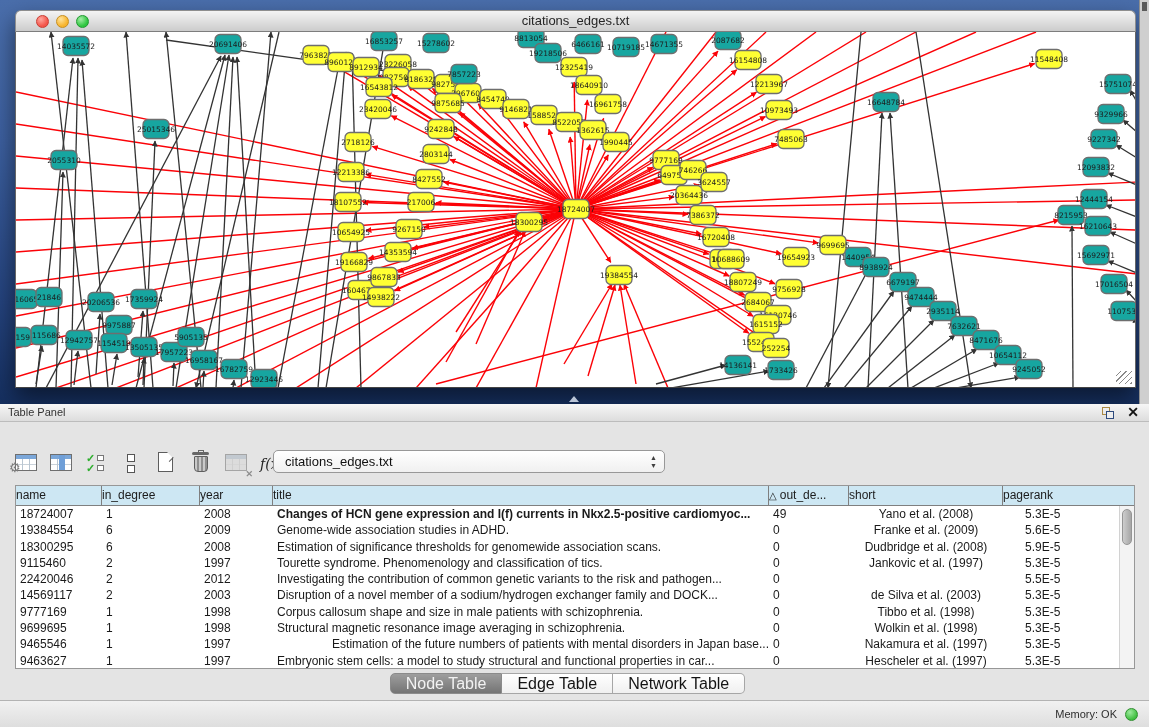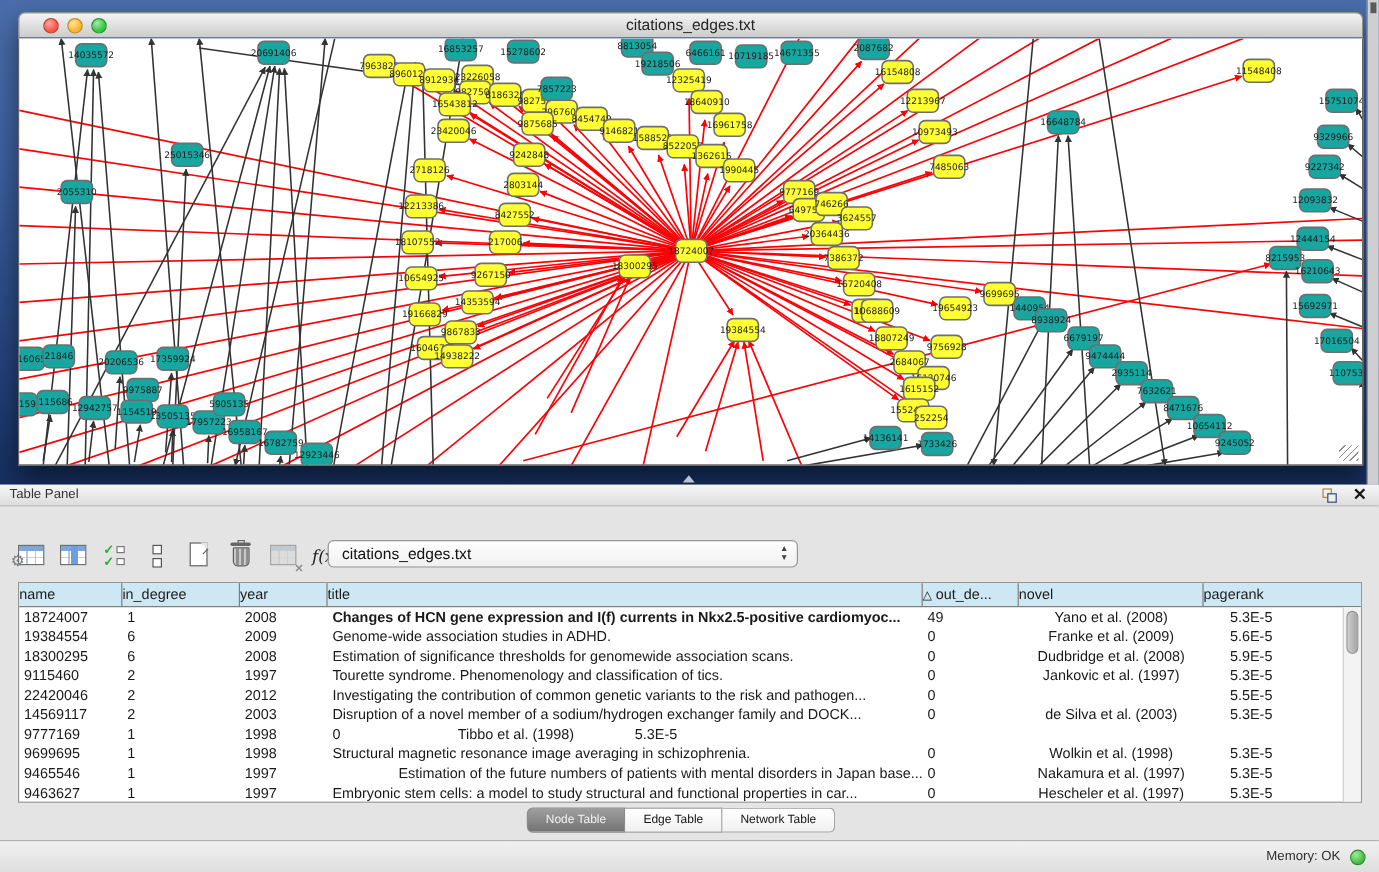--- a/index.html
+++ b/index.html
@@ -90,21 +90,21 @@
   .tr { display:flex; height:16.3px; }
   .td { font-size:12px; color:#1a1a1a; line-height:16.3px; white-space:nowrap; overflow:hidden;
     flex-shrink:0; padding-left:4px; }
   .td.center { text-align:center; padding-left:0; }
   .td.padbig { padding-left:22px; }
   .vscroll { position:absolute; right:0; top:20px; bottom:0; width:15px; background:#f3f3f3; border-left:1px solid #d2d2d2; }
   .vthumb { position:absolute; left:2px; top:3px; width:10px; height:36px; border-radius:5px;
     background:linear-gradient(90deg,#cdcdcd,#a6a6a6); border:1px solid #959595; }
 
   .tabs { position:absolute; left:0; top:269px; width:1135px; display:flex; justify-content:center; }
-  .tab { height:21px; line-height:20px; font-size:10px; padding:0 15px;
+  .tab { height:21px; line-height:20px; font-size:16px; padding:0 15px;
     background:linear-gradient(#ffffff,#f0f0f0); border:1px solid #a6a6a6; border-left:none; color:#141414; cursor:default; }
   .tab.first { border-left:1px solid #a6a6a6; border-radius:5px 0 0 5px; }
   .tab.last { border-radius:0 5px 5px 0; }
   .tab.selected { background:linear-gradient(#9e9e9e,#747474); color:#f2f2f2; border-color:#8b8b8b; }
 
   
   .status-bar { position:absolute; left:0; top:700px; width:1149px; height:27px;
     background:linear-gradient(#f1f1f1,#dedede); border-top:1px solid #b3b3b3; }
   .memory-label { position:absolute; right:32px; top:0; font-size:11px; color:#2e2e2e; line-height:26px; }
   .memory-dot { position:absolute; right:11px; top:7px; width:13px; height:13px; border-radius:50%;
@@ -790,21 +790,21 @@
       </span>
   </div>
 
   <div class="dtable">
     <div class="thead">
         <div class="th" style="width: 86px;">name</div>
         <div class="th" style="width: 98px;">in_degree</div>
         <div class="th" style="width: 73px;">year</div>
         <div class="th" style="width: 496px;">title</div>
         <div class="th" style="width: 80px;"><span class="sort-tri">△</span>out_de...</div>
-        <div class="th" style="width: 154px;">novel</div>
+        <div class="th" style="width: 154px;">short</div>
         <div class="th" style="width: 118px;">pagerank</div>
       </div>
     <div class="tbody">
         <div class="tr">
           <div class="td" style="width: 86px;">18724007</div>
           <div class="td" style="width: 98px;">1</div>
           <div class="td" style="width: 73px;">2008</div>
           <div class="td" style="width: 496px; font-weight: bold;">Changes of HCN gene expression and I(f) currents in Nkx2.5-positive cardiomyoc...</div>
           <div class="td" style="width: 80px;">49</div>
           <div class="td center" style="width: 154px;">Yano et al. (2008)</div>
@@ -852,20 +852,21 @@
           <div class="td" style="width: 73px;">2003</div>
           <div class="td" style="width: 496px;">Disruption of a novel member of a sodium/hydrogen exchanger family and DOCK...</div>
           <div class="td" style="width: 80px;">0</div>
           <div class="td center" style="width: 154px;">de Silva et al. (2003)</div>
           <div class="td padbig" style="width: 118px;">5.3E-5</div>
         </div>
         <div class="tr">
           <div class="td" style="width: 86px;">9777169</div>
           <div class="td" style="width: 98px;">1</div>
           <div class="td" style="width: 73px;">1998</div>
+          <div class="td" style="width: 496px;">Corpus callosum shape and size in male patients with schizophrenia.</div>
           <div class="td" style="width: 80px;">0</div>
           <div class="td center" style="width: 154px;">Tibbo et al. (1998)</div>
           <div class="td padbig" style="width: 118px;">5.3E-5</div>
         </div>
         <div class="tr">
           <div class="td" style="width: 86px;">9699695</div>
           <div class="td" style="width: 98px;">1</div>
           <div class="td" style="width: 73px;">1998</div>
           <div class="td" style="width: 496px;">Structural magnetic resonance image averaging in schizophrenia.</div>
           <div class="td" style="width: 80px;">0</div>

